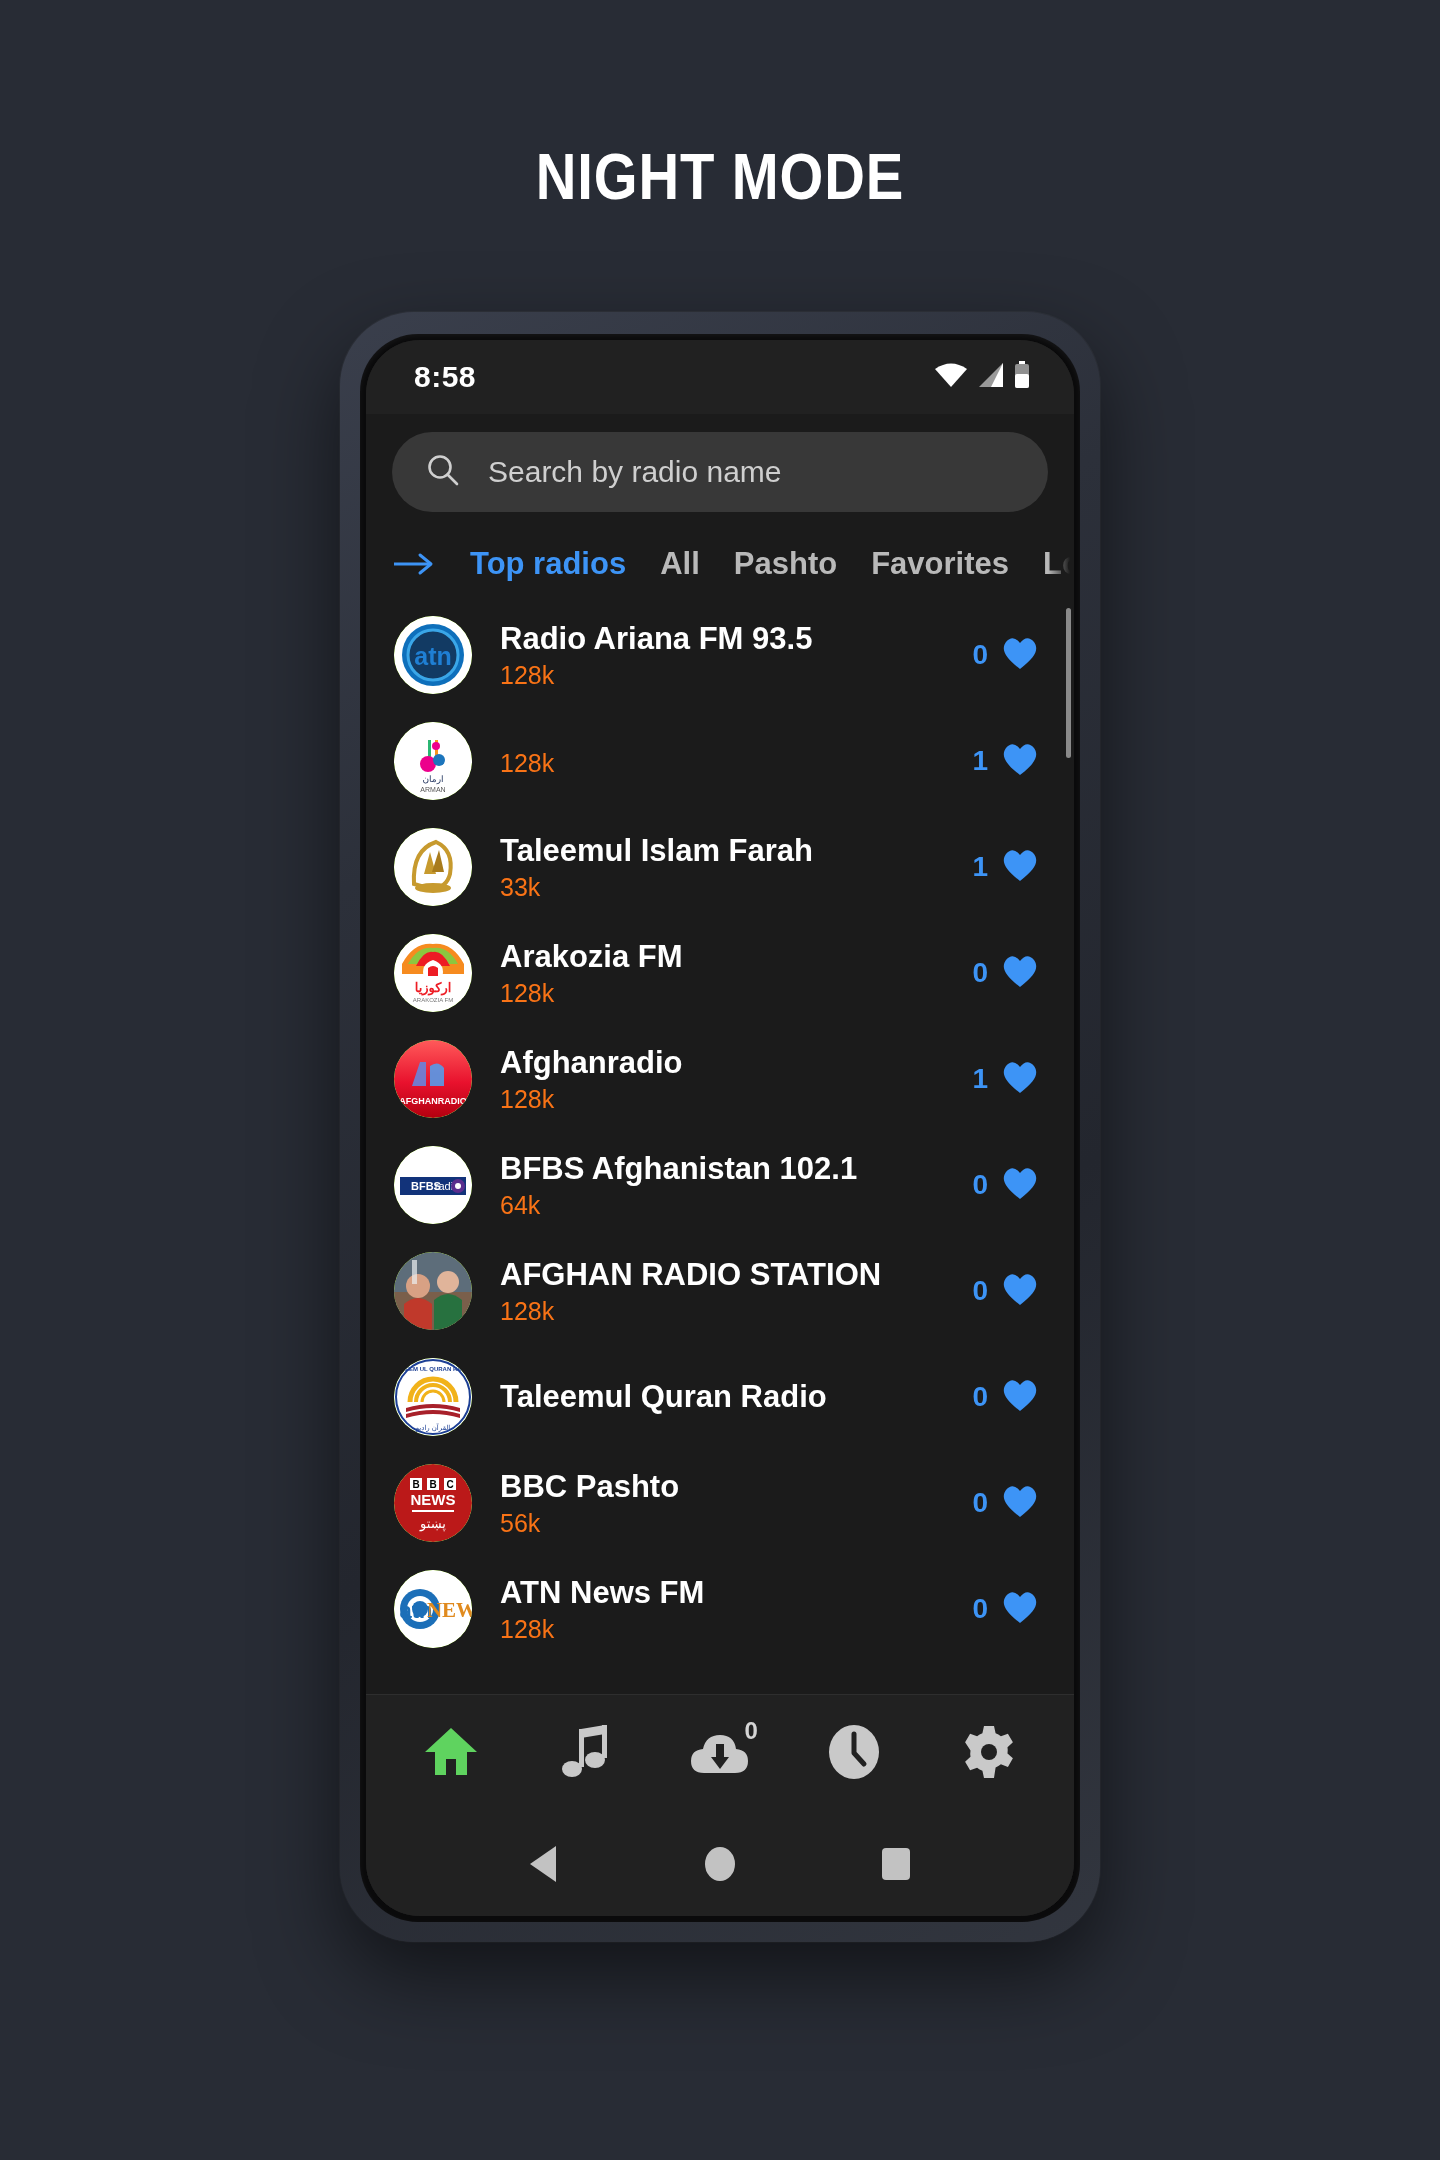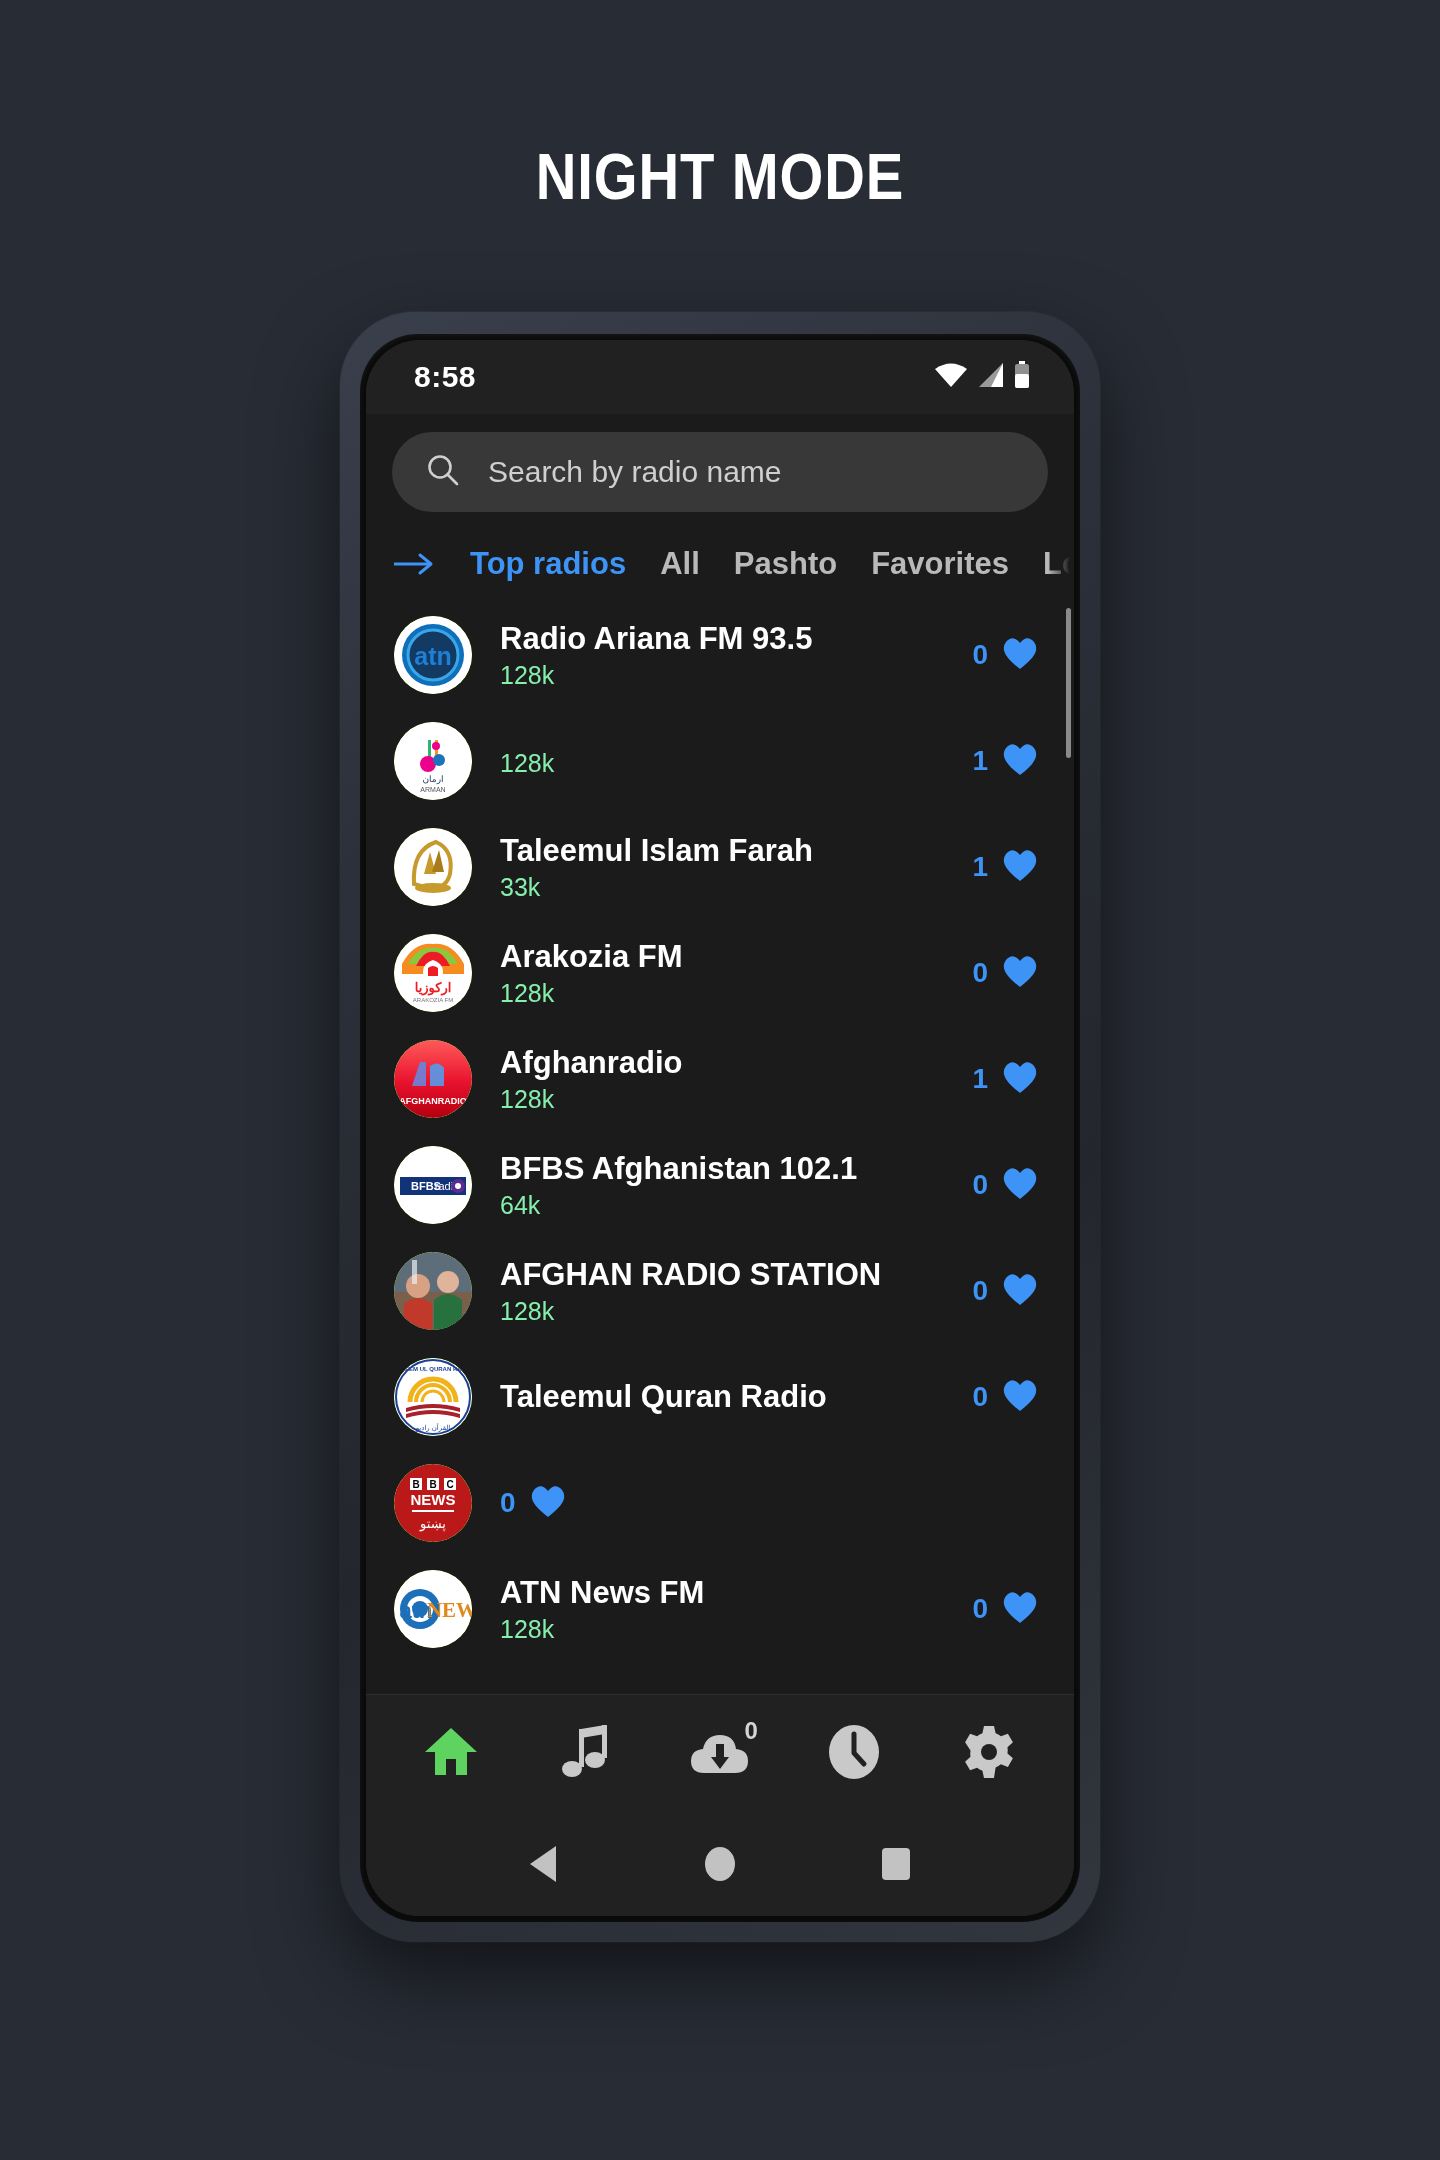--- a/index.html
+++ b/index.html
@@ -112,21 +112,21 @@
     background:#bef264;
     display:flex; align-items:flex-end; justify-content:center;
   }
   .logo svg{ display:block; }
   .meta{ flex:1 1 auto; min-width:0; }
   .rname{
     color:#ffffff; font-size:31px; font-weight:bold;
     white-space:nowrap; overflow:hidden; text-overflow:clip;
     line-height:1.15;
   }
-  .rbitrate{ color:#86efac; font-size:25px; margin-top:5px; line-height:1.1; }
+  .rbitrate{ color:#f97316; font-size:25px; margin-top:5px; line-height:1.1; }
   .fav{ display:flex; align-items:center; gap:12px; flex:0 0 auto; }
   .favcount{ color:#3d94f6; font-size:28px; font-weight:bold; }
 
   
   .scrollhint{
     position:absolute; right:3px; top:6px;
     width:5px; height:150px; border-radius:3px;
     background:#8a8a8a;
   }
 
@@ -418,20 +418,24 @@
       <rect x="33" y="14" width="12" height="12" fill="#ffffff"></rect>
       <rect x="50" y="14" width="12" height="12" fill="#ffffff"></rect>
       <text x="22" y="24" font-size="10" font-weight="bold" fill="#000" text-anchor="middle" font-family="sans-serif">B</text>
       <text x="39" y="24" font-size="10" font-weight="bold" fill="#000" text-anchor="middle" font-family="sans-serif">B</text>
       <text x="56" y="24" font-size="10" font-weight="bold" fill="#000" text-anchor="middle" font-family="sans-serif">C</text>
       <text x="39" y="41" font-size="15" font-weight="bold" fill="#ffffff" text-anchor="middle" font-family="sans-serif">NEWS</text>
       <rect x="18" y="46" width="42" height="2" fill="#ffffff"></rect>
       <text x="39" y="64" font-size="13" fill="#ffffff" text-anchor="middle" font-family="sans-serif">پښتو</text>
     </svg>
               </div>
+              <div class="meta">
+                <div class="rname">BBC Pashto</div>
+                <div class="rbitrate">56k</div>
+              </div>
               <div class="fav">
                 <span class="favcount">0</span>
                 <span><svg width="40" height="36" viewBox="0 0 40 36">
                     <path d="M20 34 C4 22 1 14 6 7 Q13 -1 20 8 Q27 -1 34 7 C39 14 36 22 20 34 Z" fill="#3d94f6"></path>
                   </svg></span>
               </div>
             </div>
             <div class="row">
               <div class="logo">
                 <svg width="78" height="78" viewBox="0 0 78 78">

